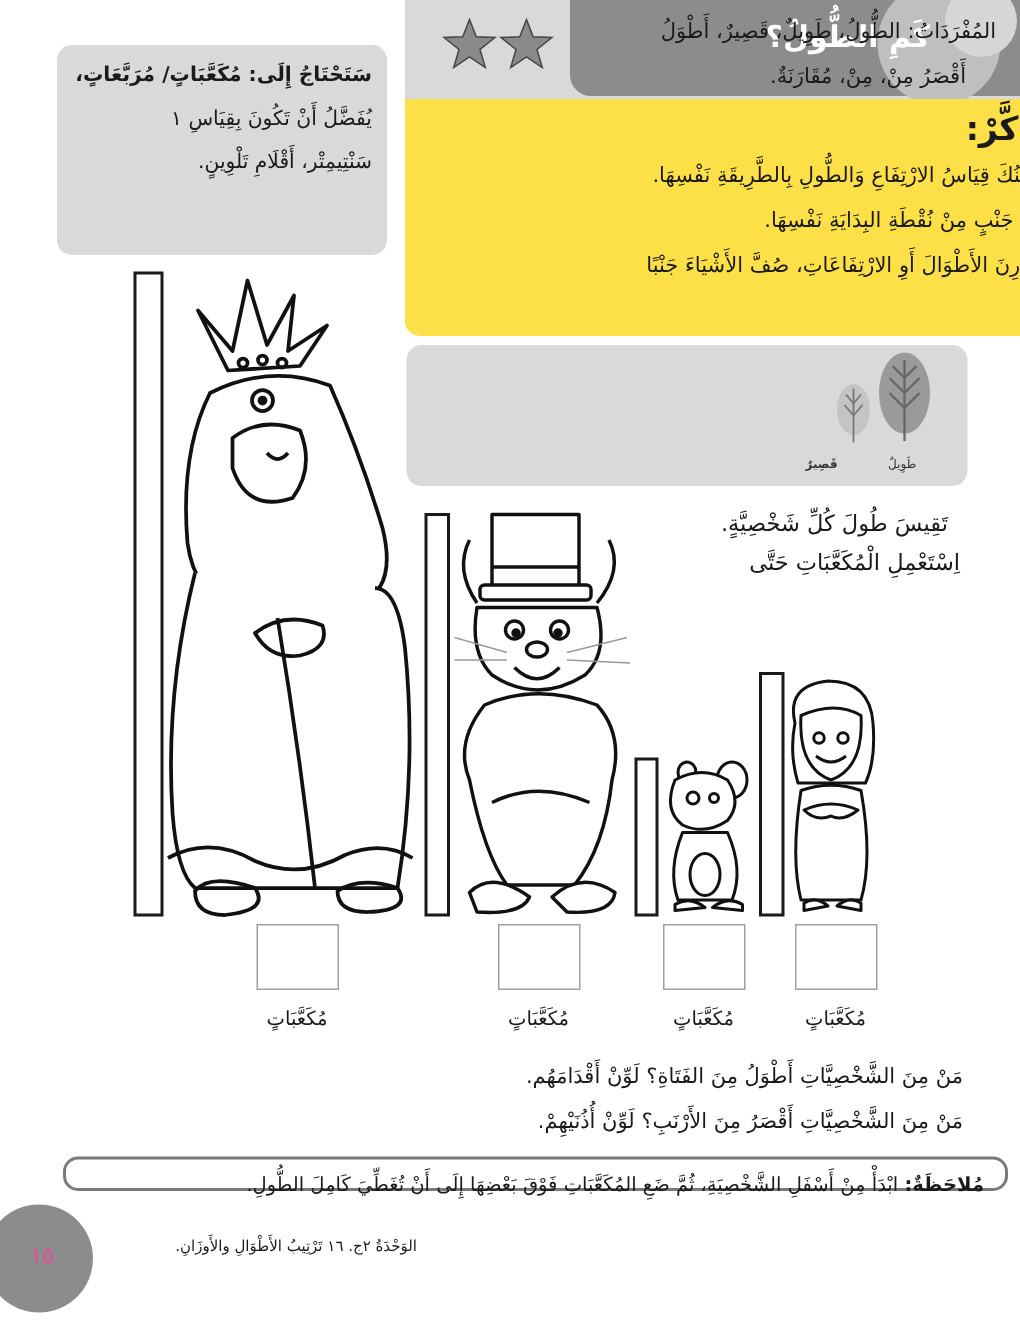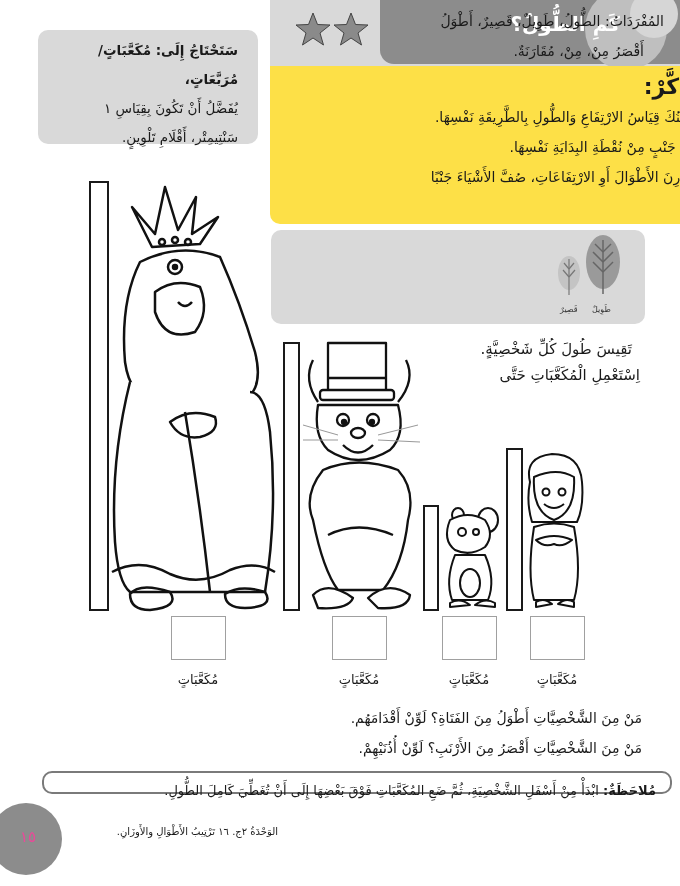--- a/index.html
+++ b/index.html
@@ -14,21 +14,21 @@
 
     
     .header-left-bg { left: 270px; top: 0; width: 410px; height: 66px; background: #d9d9d9; }
     .header-bar { left: 380px; top: 0; width: 300px; height: 64px; background: #8c8c8c; border-bottom-left-radius: 14px; }
     .circle-big { left: 585px; top: -12px; width: 82px; height: 82px; border-radius: 50%; background: #bfbfbf; }
     .circle-small { left: 630px; top: -10px; width: 48px; height: 48px; border-radius: 50%; background: #d6d6d6; }
     .title { left: 440px; top: 12px; width: 180px; font-size: 20px; font-weight: bold; color: #ffffff; }
     .stars { left: 293px; top: 10px; width: 80px; height: 40px; }
 
     
-    .need-box { left: 38px; top: 30px; width: 220px; height: 114px; background: #d9d9d9; border-radius: 10px; padding: 6px 20px; box-sizing: border-box; font-size: 13.5px; line-height: 29px; }
+    .need-box { left: 38px; top: 30px; width: 220px; height: 140px; background: #d9d9d9; border-radius: 10px; padding: 6px 10px; box-sizing: border-box; font-size: 13.5px; line-height: 29px; }
 
     
     .remember-box { left: 270px; top: 66px; width: 444px; height: 158px; background: #fde047; border-bottom-left-radius: 10px; padding: 6px 14px; box-sizing: border-box; }
     .remember-title { font-size: 22px; font-weight: bold; line-height: 30px; }
     .remember-line { font-size: 14px; line-height: 30px; }
 
     
     .vocab-box { left: 271px; top: 230px; width: 374px; height: 94px; background: #d9d9d9; border-radius: 10px; box-sizing: border-box; }
     .vocab-text { right: 16px; top: 6px; width: 290px; font-size: 14px; line-height: 30px; }
     .tree-tall { left: 584px; top: 234px; width: 38px; height: 62px; }
@@ -118,21 +118,21 @@
     <g stroke="#777" stroke-width="1.2" fill="none">
       <line x1="12" y1="4" x2="12" y2="40"></line>
       <line x1="12" y1="14" x2="7" y2="8"></line>
         <line x1="12" y1="14" x2="17" y2="8"></line>
       <line x1="12" y1="22" x2="6" y2="15"></line>
         <line x1="12" y1="22" x2="18" y2="15"></line>
     </g>
   </svg>
 </div>
 <div class="abs tree-label" style="left:592px; top:305px;">طَوِيلٌ</div>
-<div class="abs tree-label" style="left:560px; top:305px;">قَصِيرٌ</div>
+<div class="abs tree-label" style="left:537px; top:305px;font-weight:bold;">قَصِيرٌ</div>
 
 <div class="abs instruction rtl">
   <div style="padding-right:8px;">تَقِيسَ طُولَ كُلِّ شَخْصِيَّةٍ.</div>
   <div>اِسْتَعْمِلِ الْمُكَعَّبَاتِ حَتَّى</div>
 </div>
 
 <div class="abs bar" style="left:89px; top:181px; width:20px; height:430px;"></div>
 <div class="abs bar" style="left:283px; top:342px; width:17px; height:269px;"></div>
 <div class="abs bar" style="left:423px; top:505px; width:16px; height:106px;"></div>
 <div class="abs bar" style="left:506px; top:448px; width:17px; height:163px;"></div>

